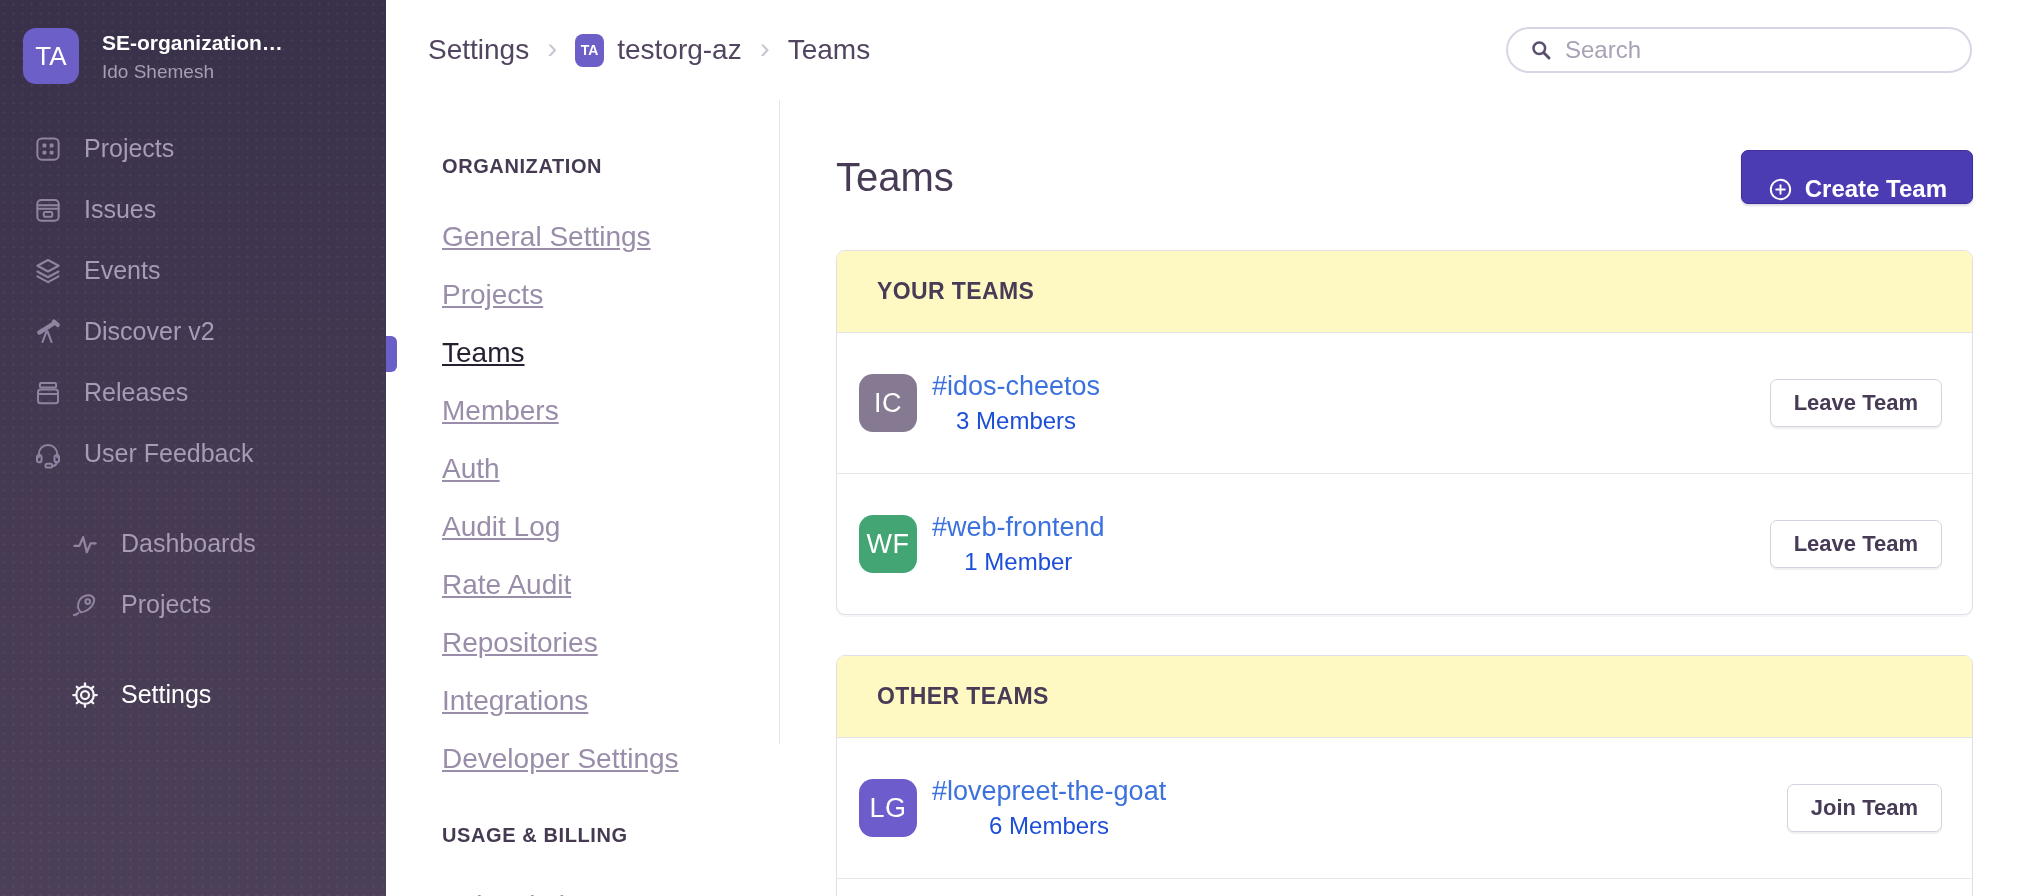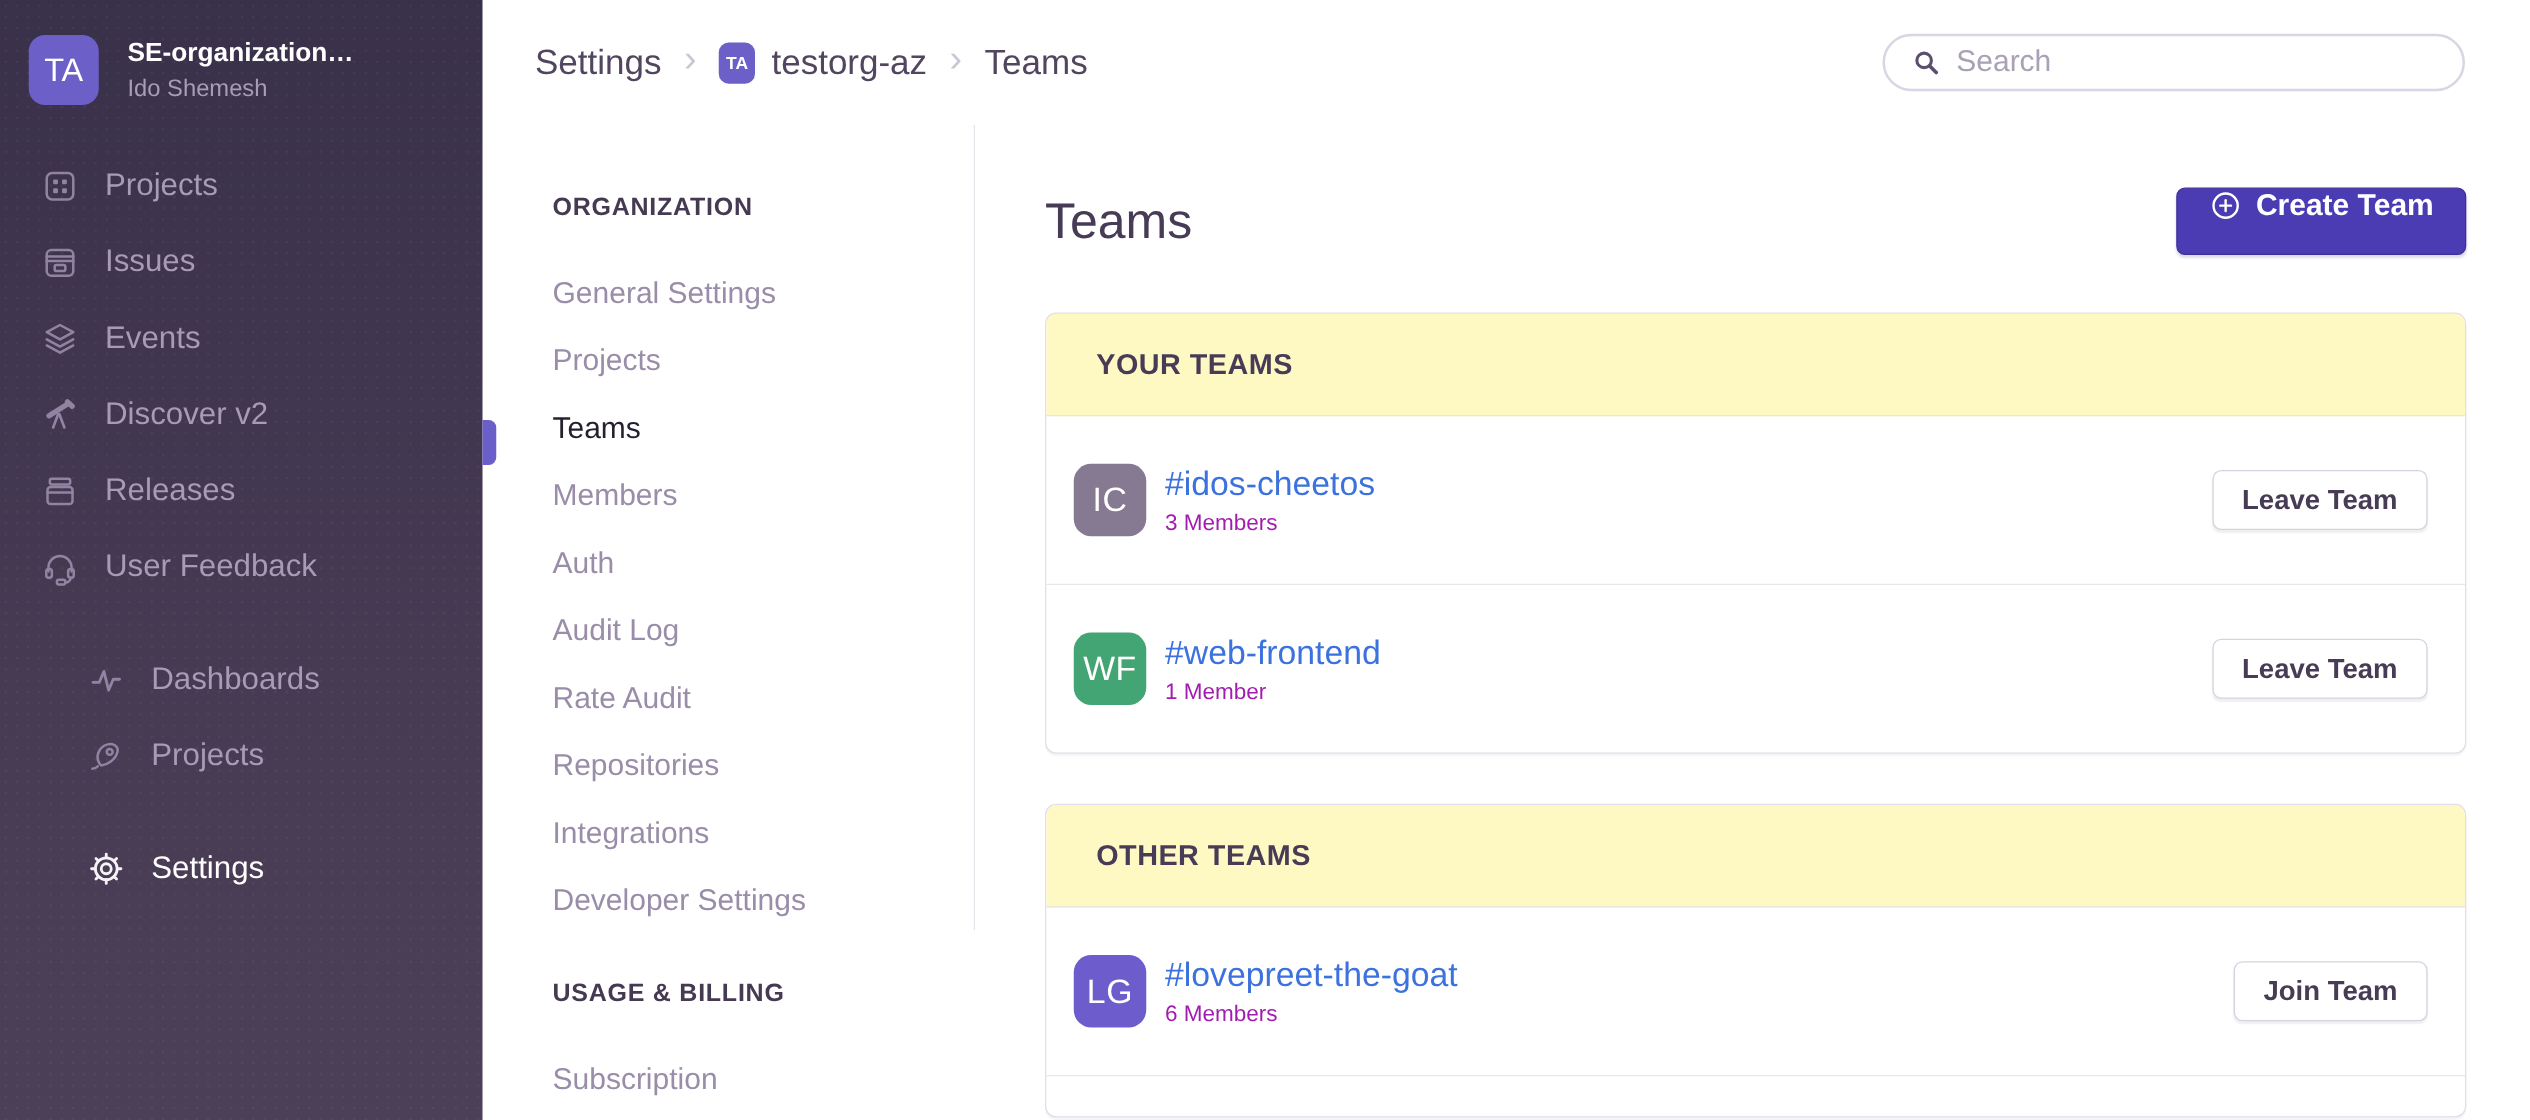--- a/index.html
+++ b/index.html
@@ -48,44 +48,44 @@
   .searchbox input { border:none; outline:none; flex:1; margin-left:12px; font-size:24px;
     color:#52455f; font-family:"Liberation Sans", sans-serif; background:transparent; }
   .searchbox input::placeholder { color:#a9a1b5; }
 
   .body { flex:1; display:flex; min-height:0; }
 
   
   .set-nav { width:394px; flex:0 0 394px; border-right:1px solid #e7e3ea; padding:55px 0 0 56px; }
   .set-section-header { font-size:20px; font-weight:700; letter-spacing:0.6px; color:#453a52; }
   .set-items { margin-top:30px; }
-  .set-item { font-size:24px; color:#9a8da9; padding:13px 0; cursor:pointer; }
+  .set-item { font-size:28px; color:#9a8da9; padding:13px 0; cursor:pointer;text-decoration:underline; }
   .set-item.active { color:#251f30; }
   .set-section + .set-section { margin-top:36px; }
 
   
   .content { flex:1; padding:50px 51px 0 56px; min-width:0; }
   .page-head { display:flex; align-items:center; justify-content:space-between; margin-bottom:46px; }
   .page-title { font-size:40px; font-weight:400; color:#473b55; }
-  .btn-primary { display:flex; align-items:flex-start; gap:11px; background:#4c3cb4; color:#fff;
+  .btn-primary { display:flex; align-items:flex-end; gap:11px; background:#4c3cb4; color:#fff;
     border:1px solid #3e2f9b; border-radius:7px; height:54px; padding:0 25px; font-size:24px;
     font-weight:700; cursor:pointer; box-shadow:0 2px 2px rgba(40,20,80,0.15); font-family:"Liberation Sans", sans-serif; }
   .btn-primary .icn { display:flex; }
 
   .panel { border:1px solid #e2dde8; border-radius:9px; background:#fff;
     box-shadow:0 2px 0 rgba(37,11,54,0.04); margin-bottom:40px; overflow:hidden; }
   .panel-header { background:#fef9c3; border-bottom:1px solid #e6e2ea; padding:27px 40px;
     font-size:23px; font-weight:700; letter-spacing:0.4px; color:#473b55; }
   .team-row { display:flex; align-items:center; padding:38px 30px 38px 22px; }
   .team-row + .team-row { border-top:1px solid #eae6ee; }
   .team-avatar { width:58px; height:58px; border-radius:14px; color:#fff; font-size:27px;
     display:flex; align-items:center; justify-content:center; flex:0 0 58px; letter-spacing:0.5px; }
   .team-meta { margin-left:15px; }
   .team-link { font-size:27px; color:#3c72dd; font-weight:500; cursor:pointer; text-decoration:none; display:inline-block; }
-  .team-members { font-size:18px; color:#a21caf; margin-top:5px; }
+  .team-members { font-size:24px; color:#1d4ed8; margin-top:5px;text-align:center; }
   .btn-secondary { margin-left:auto; height:48px; padding:0 23px; background:#fff;
     border:1px solid #d8d1df; border-radius:7px; font-size:22px; font-weight:700; color:#473b55;
     cursor:pointer; box-shadow:0 2px 1px rgba(70,60,90,0.08); font-family:"Liberation Sans", sans-serif; }
   .team-row.partial { padding:32px 30px 0 22px; }
 
   svg { display:block; }
 </style>
 </head>
 <body>
 

